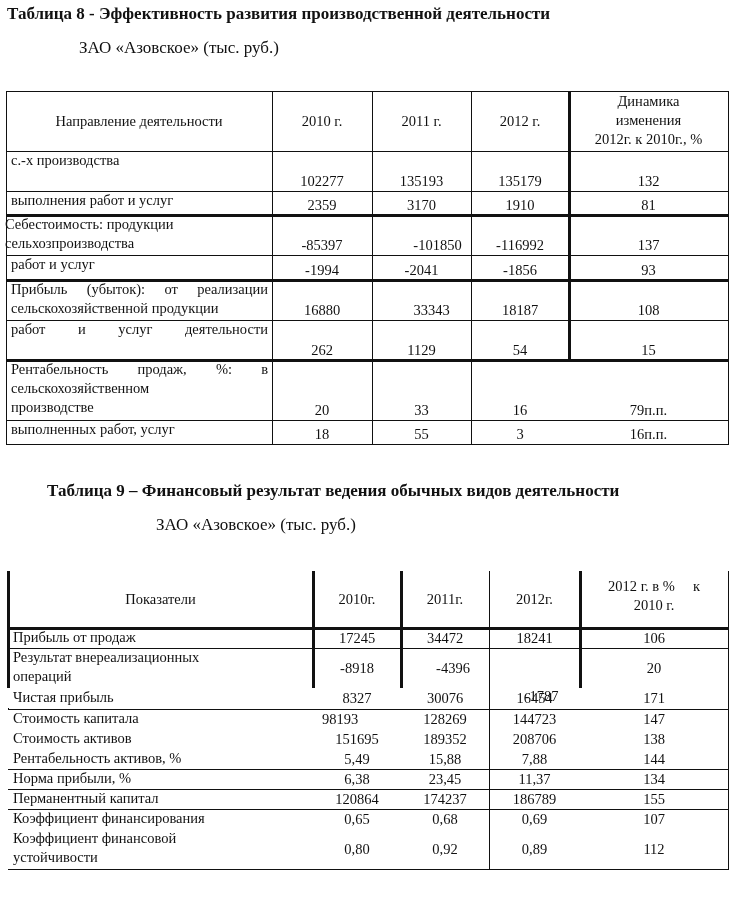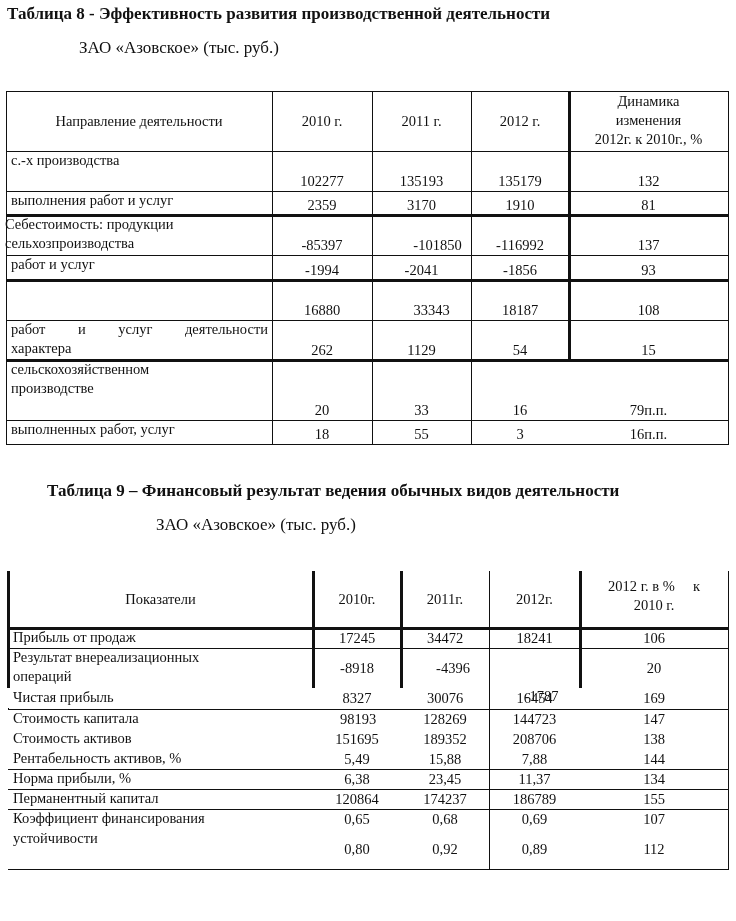--- a/index.html
+++ b/index.html
@@ -64,34 +64,36 @@
 <div class="cell c bottom" style="left:471px;top:215px;width:98px;height:40px;">-116992</div>
 <div class="cell c bottom" style="left:569px;top:215px;width:159px;height:40px;">137</div>
 <div class="cell l" style="left:6px;top:255px;width:266px;height:25px;">
     <div>работ и услуг</div>
   </div>
 <div class="cell c bottom" style="left:272px;top:255px;width:100px;height:25px;">-1994</div>
 <div class="cell c bottom" style="left:372px;top:255px;width:99px;height:25px;">-2041</div>
 <div class="cell c bottom" style="left:471px;top:255px;width:98px;height:25px;">-1856</div>
 <div class="cell c bottom" style="left:569px;top:255px;width:159px;height:25px;">93</div>
 <div class="cell l just" style="left:6px;top:280px;width:266px;height:40px;">
+    <div style="text-align: justify; text-align-last: justify;">Прибыль (убыток): от реализации</div>
+    <div style="text-align: left; text-align-last: left;">сельскохозяйственной продукции</div>
   </div>
 <div class="cell c bottom" style="left:272px;top:280px;width:100px;height:40px;">16880</div>
 <div class="cell c bottom" style="left:372px;top:280px;width:99px;height:40px;padding-left:20px;">33343</div>
 <div class="cell c bottom" style="left:471px;top:280px;width:98px;height:40px;">18187</div>
 <div class="cell c bottom" style="left:569px;top:280px;width:159px;height:40px;">108</div>
 <div class="cell l just" style="left:6px;top:320px;width:266px;height:40px;">
     <div style="text-align: justify; text-align-last: justify;">работ и услуг деятельности</div>
-    <div style="text-align: left; text-align-last: left;">характера</div>
   </div>
 <div class="cell c bottom" style="left:272px;top:320px;width:100px;height:40px;">262</div>
 <div class="cell c bottom" style="left:372px;top:320px;width:99px;height:40px;">1129</div>
 <div class="cell c bottom" style="left:471px;top:320px;width:98px;height:40px;">54</div>
 <div class="cell c bottom" style="left:569px;top:320px;width:159px;height:40px;">15</div>
 <div class="cell l just" style="left:6px;top:360px;width:266px;height:60px;">
+    <div style="text-align: justify; text-align-last: justify;">Рентабельность продаж, %: в</div>
     <div style="text-align: justify; text-align-last: justify;">сельскохозяйственном</div>
     <div style="text-align: left; text-align-last: left;">производстве</div>
   </div>
 <div class="cell c bottom" style="left:272px;top:360px;width:100px;height:60px;">20</div>
 <div class="cell c bottom" style="left:372px;top:360px;width:99px;height:60px;">33</div>
 <div class="cell c bottom" style="left:471px;top:360px;width:98px;height:60px;">16</div>
 <div class="cell c bottom" style="left:569px;top:360px;width:159px;height:60px;">79п.п.</div>
 <div class="cell l" style="left:6px;top:420px;width:266px;height:24px;">
     <div>выполненных работ, услуг</div>
   </div>
@@ -135,25 +137,25 @@
 <div class="cell c middle" style="left:313px;top:648px;width:88px;height:40px;">-8918</div>
 <div class="cell c middle" style="left:401px;top:648px;width:88px;height:40px;padding-left:16px;">-4396</div>
 <div class="cell c middle" style="left:489px;top:676px;width:91px;height:40px;padding-left:14px;">-1787</div>
 <div class="cell c middle" style="left:580px;top:648px;width:148px;height:40px;">20</div>
 <div class="cell l" style="left:8px;top:688px;width:305px;height:21px;">
     <div>Чистая прибыль</div>
   </div>
 <div class="cell c middle" style="left:313px;top:688px;width:88px;height:21px;">8327</div>
 <div class="cell c middle" style="left:401px;top:688px;width:88px;height:21px;">30076</div>
 <div class="cell c middle" style="left:489px;top:688px;width:91px;height:21px;">16454</div>
-<div class="cell c middle" style="left:580px;top:688px;width:148px;height:21px;">169</div>
+<div class="cell c middle" style="left:580px;top:688px;width:148px;height:21px;">171</div>
 <div class="cell l" style="left:8px;top:709px;width:305px;height:20px;">
     <div>Стоимость капитала</div>
   </div>
-<div class="cell c middle" style="left:314px;top:709px;width:88px;height:20px;">98193</div>
+<div class="cell c middle" style="left:296px;top:709px;width:88px;height:20px;">98193</div>
 <div class="cell c middle" style="left:401px;top:709px;width:88px;height:20px;">128269</div>
 <div class="cell c middle" style="left:489px;top:709px;width:91px;height:20px;">144723</div>
 <div class="cell c middle" style="left:580px;top:709px;width:148px;height:20px;">147</div>
 <div class="cell l" style="left:8px;top:729px;width:305px;height:20px;">
     <div>Стоимость активов</div>
   </div>
 <div class="cell c middle" style="left:313px;top:729px;width:88px;height:20px;">151695</div>
 <div class="cell c middle" style="left:401px;top:729px;width:88px;height:20px;">189352</div>
 <div class="cell c middle" style="left:489px;top:729px;width:91px;height:20px;">208706</div>
 <div class="cell c middle" style="left:580px;top:729px;width:148px;height:20px;">138</div>
@@ -179,20 +181,21 @@
 <div class="cell c middle" style="left:489px;top:789px;width:91px;height:20px;">186789</div>
 <div class="cell c middle" style="left:580px;top:789px;width:148px;height:20px;">155</div>
 <div class="cell l" style="left:8px;top:809px;width:305px;height:20px;">
     <div>Коэффициент финансирования</div>
   </div>
 <div class="cell c middle" style="left:313px;top:809px;width:88px;height:20px;">0,65</div>
 <div class="cell c middle" style="left:401px;top:809px;width:88px;height:20px;">0,68</div>
 <div class="cell c middle" style="left:489px;top:809px;width:91px;height:20px;">0,69</div>
 <div class="cell c middle" style="left:580px;top:809px;width:148px;height:20px;">107</div>
 <div class="cell l" style="left:8px;top:829px;width:305px;height:40px;">
+    <div>Коэффициент финансовой</div>
     <div>устойчивости</div>
   </div>
 <div class="cell c middle" style="left:313px;top:829px;width:88px;height:40px;">0,80</div>
 <div class="cell c middle" style="left:401px;top:829px;width:88px;height:40px;">0,92</div>
 <div class="cell c middle" style="left:489px;top:829px;width:91px;height:40px;">0,89</div>
 <div class="cell c middle" style="left:580px;top:829px;width:148px;height:40px;">112</div>
 <div class="hl thick" style="left:8px;top:627px;width:721px;"></div>
 <div class="hl" style="left:8px;top:648px;width:721px;"></div>
 <div class="hl" style="left:8px;top:709px;width:721px;"></div>
 <div class="hl" style="left:8px;top:769px;width:721px;"></div>

